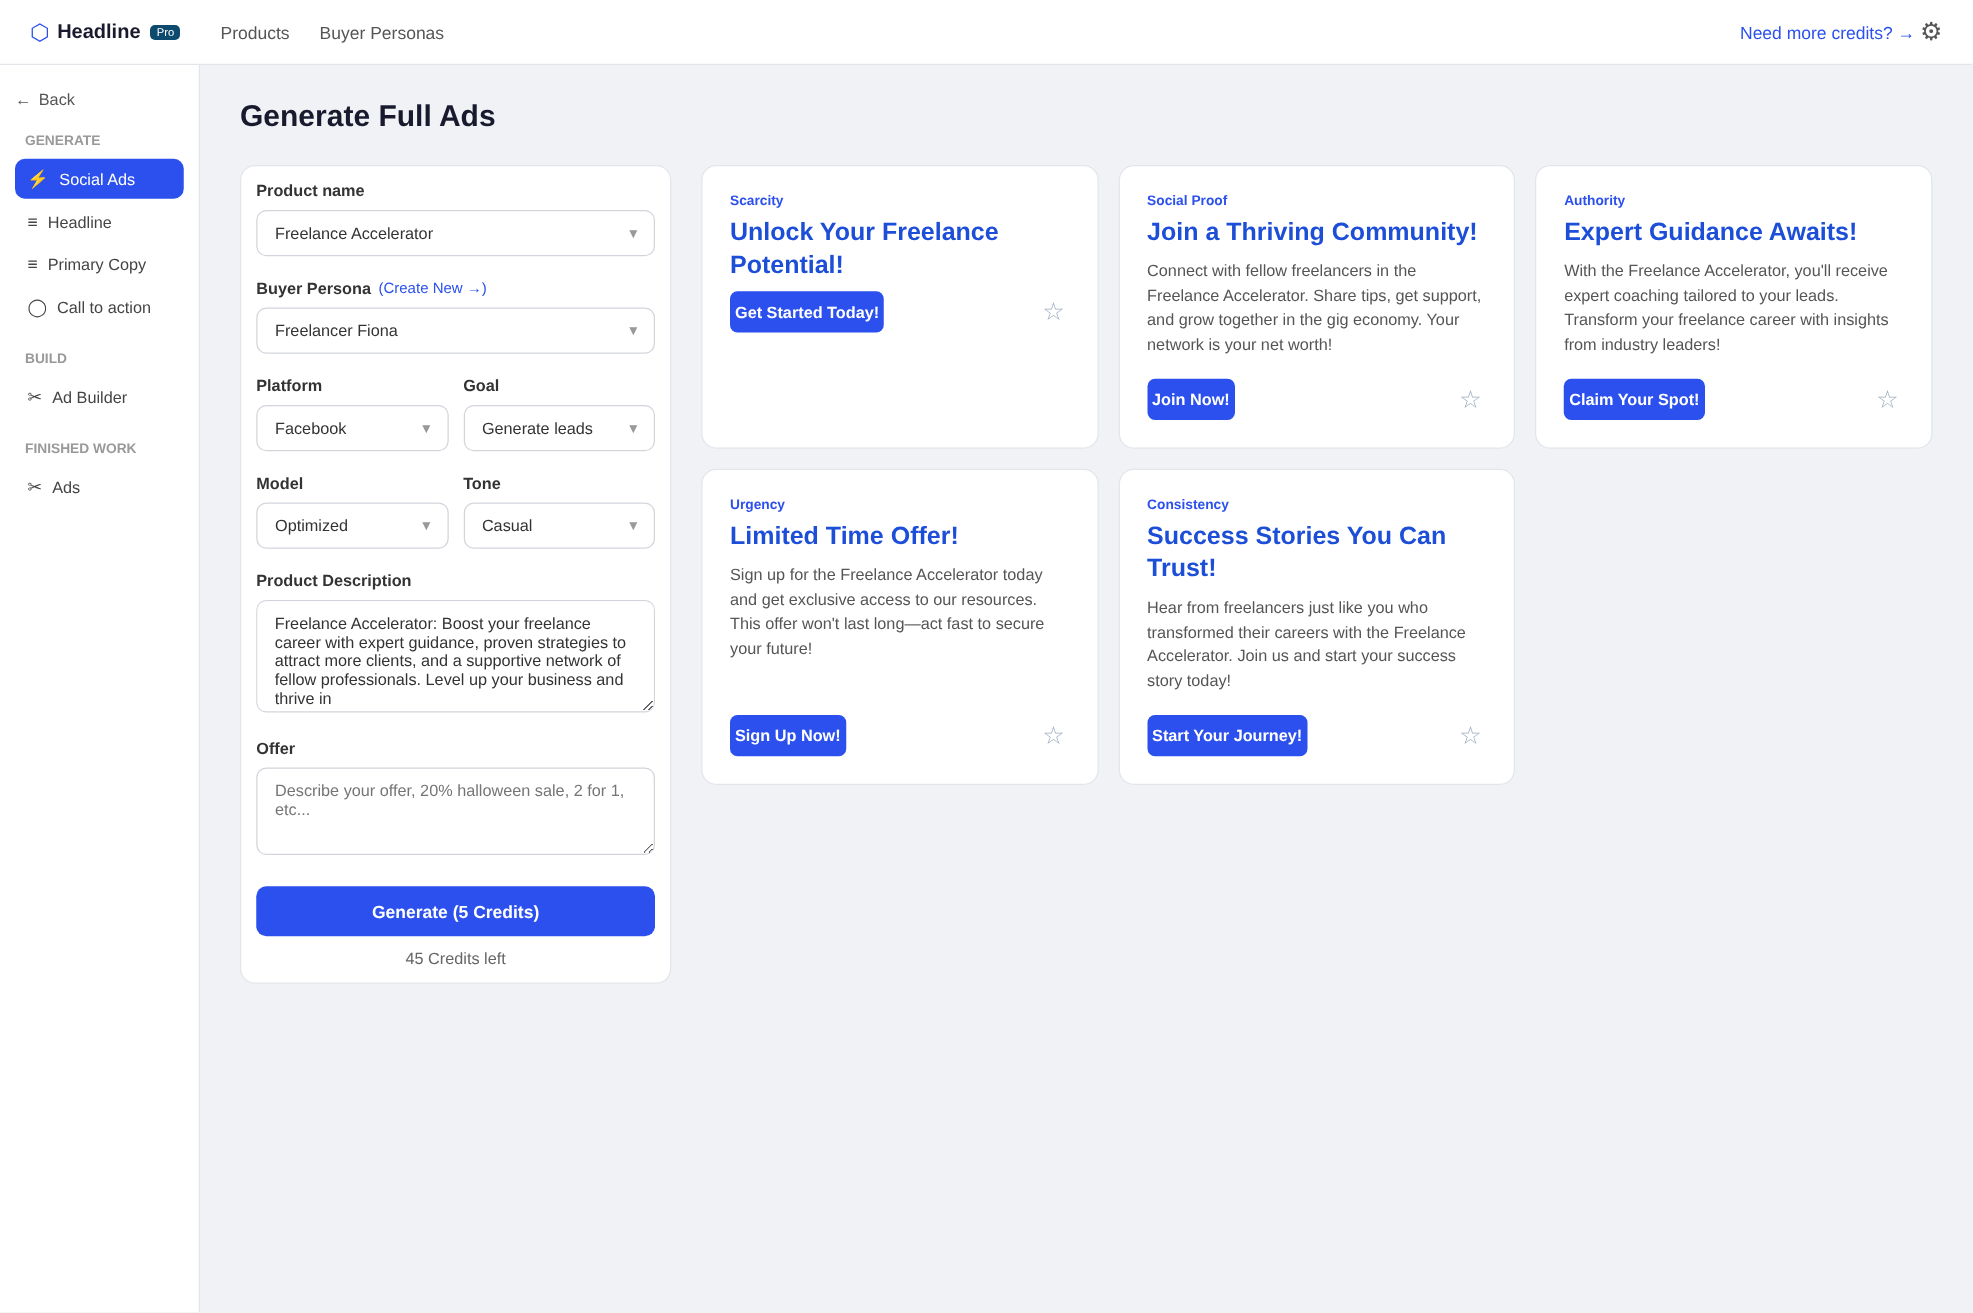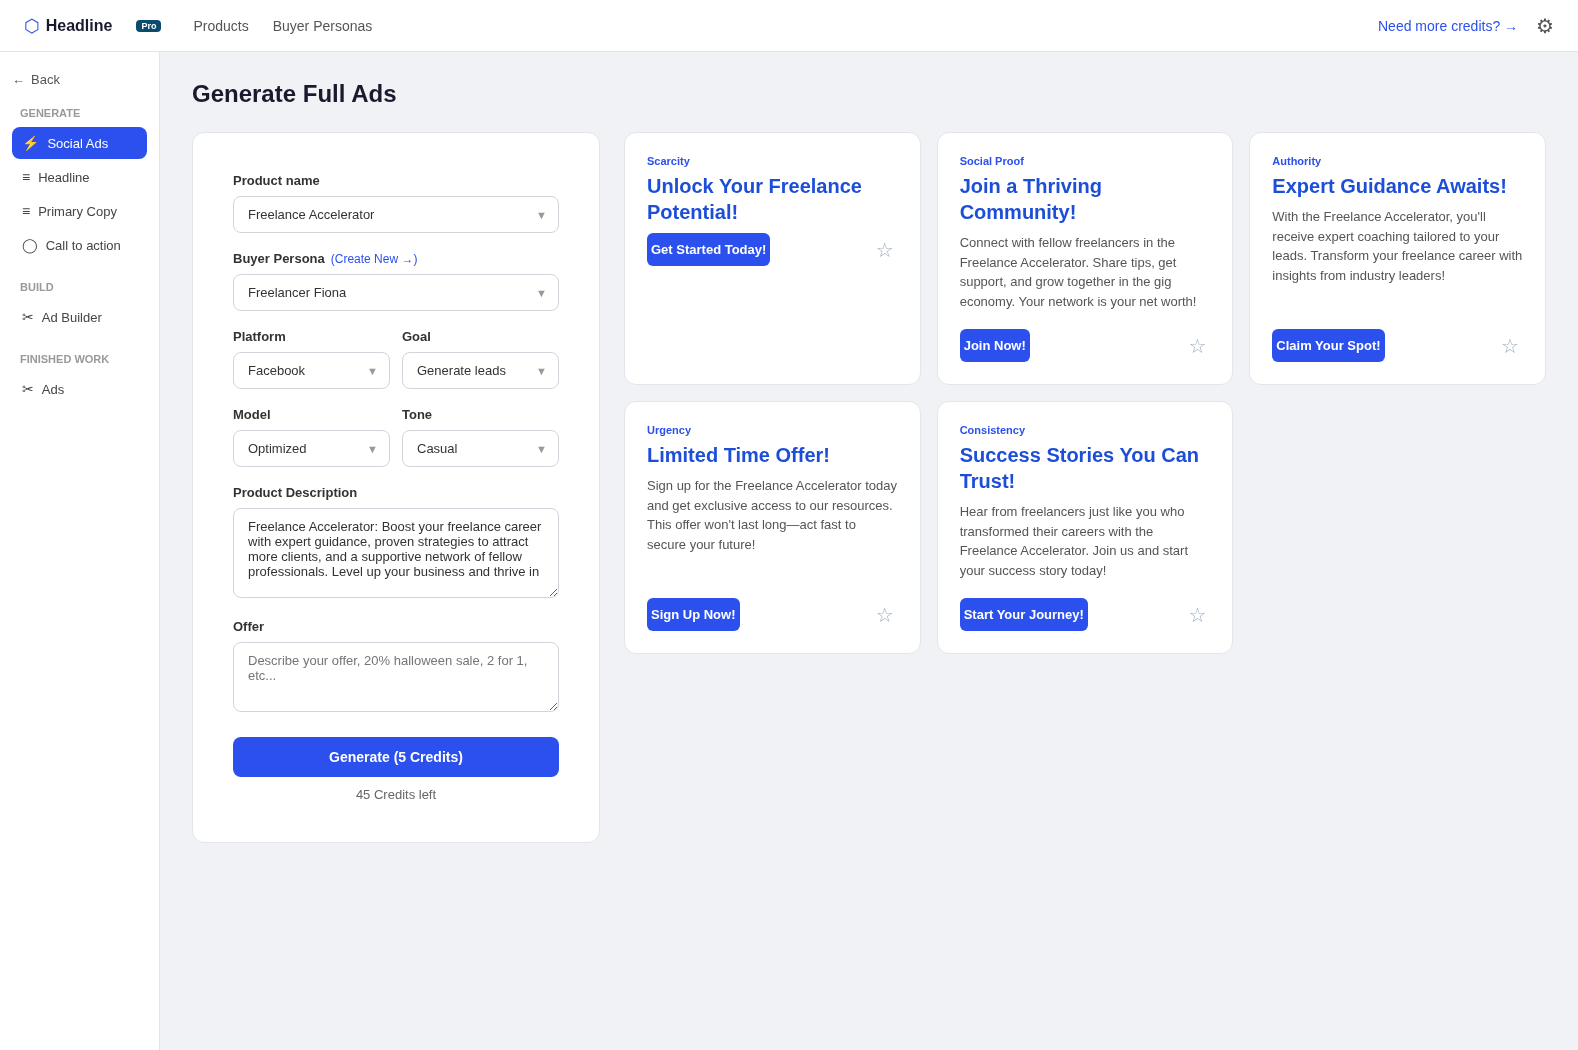--- a/index.html
+++ b/index.html
@@ -7,60 +7,60 @@
 
     
     .topnav {
       display: flex; align-items: center; background: #fff;
       border-bottom: 1px solid #e2e6ea; padding: 0 24px; height: 52px;
       position: fixed; top: 0; left: 0; right: 0; z-index: 100;
     }
     .logo-area { display: flex; align-items: center; gap: 6px; margin-right: 32px; }
     .logo-icon { color: #2b50ed; font-size: 18px; }
     .logo-text { font-weight: 700; font-size: 16px; color: #1a1a2e; }
-    .logo-badge { background: #0c4a6e; color: #fff; font-size: 9px; font-weight: 700; padding: 1px 5px; border-radius: 4px; vertical-align: super; margin-left: 18px; }
+    .logo-badge { background: #0c4a6e; color: #fff; font-size: 9px; font-weight: 400; padding: 1px 5px; border-radius: 4px; vertical-align: super; margin-left: 2px; }
     .nav-links { display: flex; gap: 24px; align-items: flex-start; }
     .nav-link { color: #555; font-size: 14px; cursor: pointer; text-decoration: none; }
-    .topnav-right { margin-left: auto; display: flex; gap: 18px; }
+    .topnav-right { margin-left: auto; display: flex; gap: 4px; }
     .credits-link { color: #2b50ed; font-size: 14px; cursor: pointer; display: flex; align-items: center; gap: 4px; }
     .gear-icon { font-size: 20px; color: #555; cursor: pointer; }
 
     
     .app-layout { display: flex; margin-top: 52px; min-height: calc(100vh - 52px); }
 
     
     .sidebar { width: 160px; background: #fff; border-right: 1px solid #e2e6ea; padding: 20px 12px; flex-shrink: 0; }
     .sidebar-back { display: flex; align-items: center; gap: 6px; color: #555; cursor: pointer; margin-bottom: 20px; font-size: 13px; }
     .sidebar-section-label { font-size: 11px; font-weight: 600; color: #999; text-transform: uppercase; margin-bottom: 8px; padding-left: 8px; }
     .sidebar-item { display: flex; align-items: center; gap: 8px; padding: 8px 10px; border-radius: 8px; cursor: pointer; color: #444; font-size: 13px; margin-bottom: 2px; }
     .sidebar-item.active { background: #2b50ed; color: #fff; }
     .sidebar-item .item-icon { font-size: 14px; }
     .sidebar-section { margin-bottom: 20px; }
 
     
     .main-content { flex: 1; padding: 28px 32px; overflow-y: auto; }
     .page-title { font-size: 24px; font-weight: 700; color: #1a1a2e; margin-bottom: 24px; }
 
     
-    .form-panel { background: #fff; border-radius: 12px; border: 1px solid #e2e6ea; padding: 40px; width: 408px; flex-shrink: 0; }
+    .form-panel { background: #fff; border-radius: 12px; border: 1px solid #e2e6ea; padding: 12px; width: 345px; flex-shrink: 0; }
     .content-area { display: flex; gap: 24px; align-items: flex-start; }
     .ads-grid { flex: 1; display: grid; grid-template-columns: 1fr 1fr 1fr; gap: 16px; align-content: start; }
 
     
     .field-label { font-size: 13px; font-weight: 600; color: #333; margin-bottom: 8px; }
     .field-group { margin-bottom: 18px; }
     .select-wrapper { position: relative; }
     .form-select, .form-input {
       width: 100%; padding: 10px 14px; border: 1px solid #d1d5db;
       border-radius: 8px; font-size: 13px; color: #333; background: #fff;
       appearance: none; -webkit-appearance: none; cursor: pointer; outline: none;
     }
     .select-arrow { position: absolute; right: 12px; top: 50%; transform: translateY(-50%); color: #999; pointer-events: none; font-size: 11px; }
     .two-col { display: grid; grid-template-columns: 1fr 1fr; gap: 12px; }
-    .buyer-persona-label { display: flex; align-items: center; gap: 6px; font-size: 13px; font-weight: 600; color: #333; margin-bottom: 8px; }
+    .buyer-persona-label { display: flex; gap: 6px; font-size: 13px; font-weight: 600; color: #333; margin-bottom: 8px; }
     .create-new-link { font-size: 12px; color: #2b50ed; cursor: pointer; font-weight: 400; }
     .form-textarea {
       width: 100%; padding: 10px 14px; border: 1px solid #d1d5db; border-radius: 8px;
       font-size: 13px; color: #333; resize: vertical; min-height: 90px; outline: none;
       font-family: inherit;
     }
     .offer-textarea { min-height: 70px; }
     .generate-btn {
       width: 100%; background: #2b50ed; color: #fff; border: none; border-radius: 8px;
       padding: 12px; font-size: 14px; font-weight: 600; cursor: pointer; margin-top: 4px;

